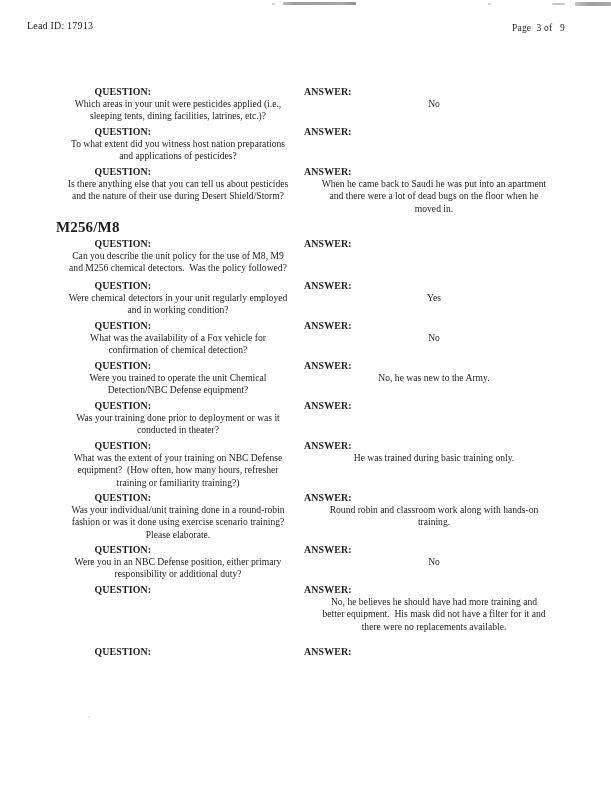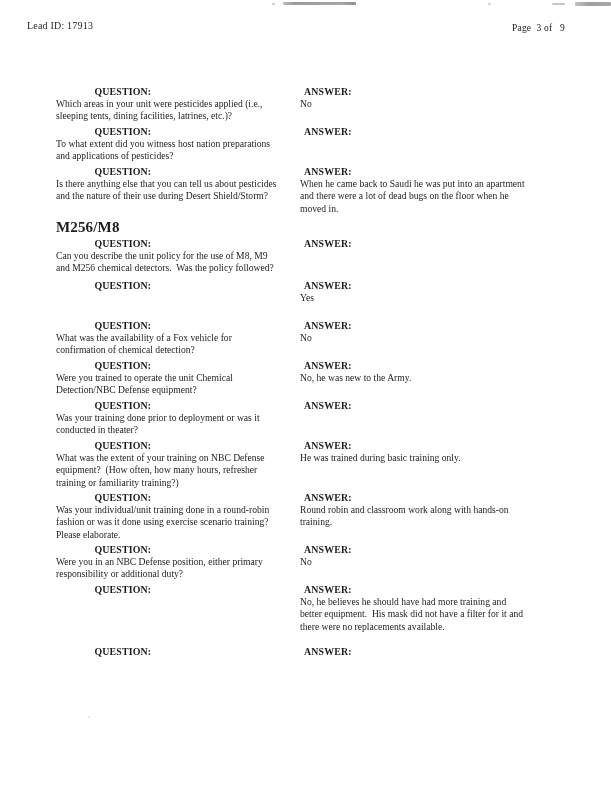--- a/index.html
+++ b/index.html
@@ -51,20 +51,21 @@
     line-height: 12.2px;
     letter-spacing: 0.15px;
   }
   .qhead { padding-left: 2.5px; margin-left: 36px; }
   .ahead { padding-left: 4px; }
 
   .qbody, .abody {
     font-size: 9.6px;
     line-height: 12.2px;
     white-space: pre-wrap;
+    text-align: center;
   }
 
   .sheading {
     font-weight: 700;
     font-size: 15px;
     line-height: 12.2px;
     letter-spacing: 0.15px;
   }
 </style>
 </head>
@@ -126,20 +127,22 @@
 and M256 chemical detectors.  Was the policy followed?</div>
     </div>
     <div class="acell">
       <div class="ahead">ANSWER:</div>
       <div class="abody"></div>
     </div>
   </div>
       <div class="row" style="top: 280px;">
     <div class="qcell">
       <div class="qhead">QUESTION:</div>
+      <div class="qbody">Were chemical detectors in your unit regularly employed
+and in working condition?</div>
     </div>
     <div class="acell">
       <div class="ahead">ANSWER:</div>
       <div class="abody">Yes</div>
     </div>
   </div>
       <div class="row" style="top: 320px;">
     <div class="qcell">
       <div class="qhead">QUESTION:</div>
       <div class="qbody">What was the availability of a Fox vehicle for

